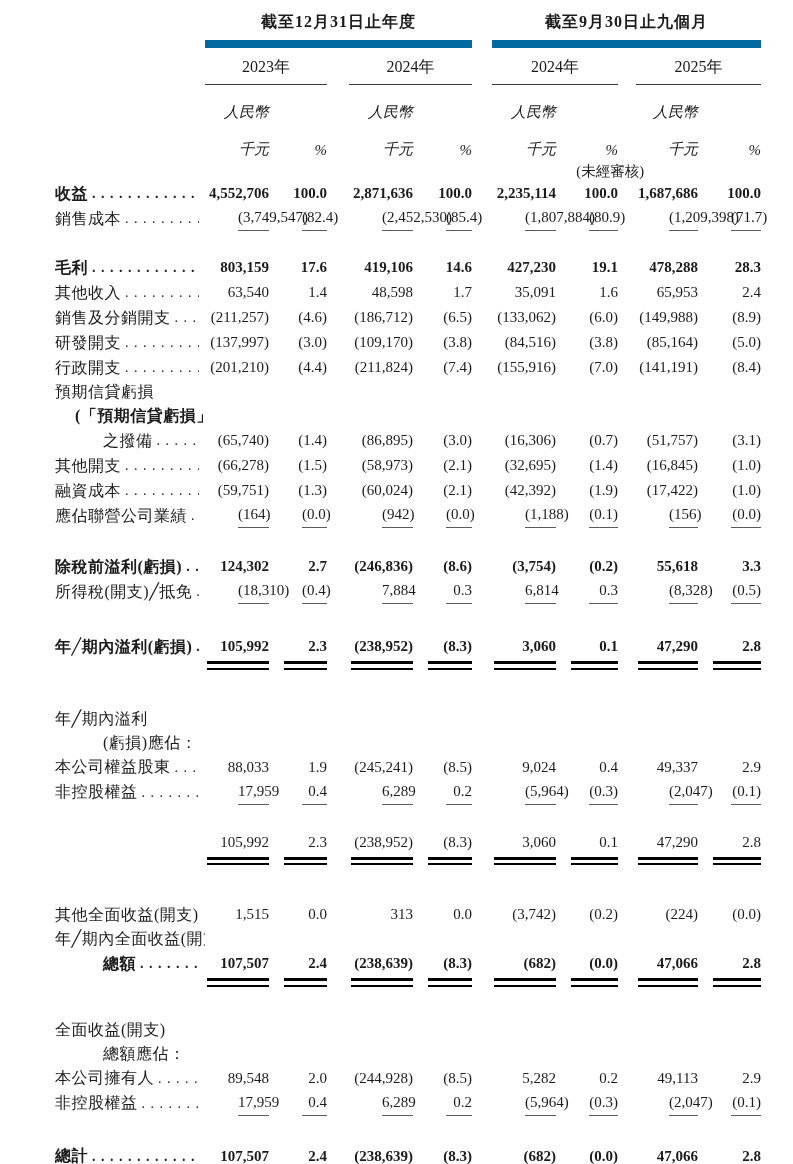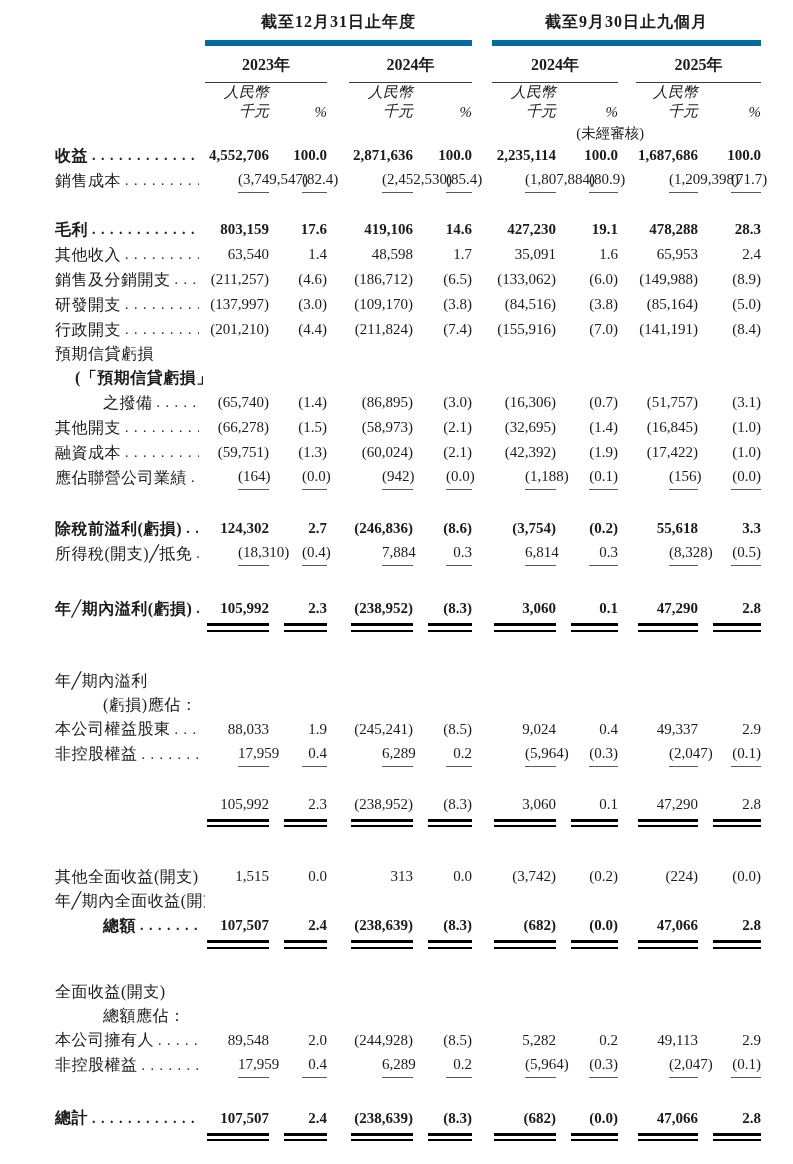--- a/index.html
+++ b/index.html
@@ -15,33 +15,33 @@
     table-layout: fixed;
     width: 706px;
     margin: 12px 0 0 55px;
   }
   td { padding: 0; vertical-align: bottom; }
 
   
   td.grp {
     text-align: center; font-weight: bold; font-size: 16px;
     letter-spacing: 1px;
-    border-bottom: 6px solid #0369a1;
+    border-bottom: 8px solid #0369a1;
     padding-bottom: 7px;
   }
   td.yr {
-    text-align: center; font-weight: bold; font-size: 16px;
+    text-align: center; font-weight: normal; font-size: 16px;
     border-bottom: 1.5px solid #3a3a3a;
     padding: 9px 0 6px;
   }
   td.cur, td.pct {
     text-align: right; font-style: italic; font-size: 15px;
     white-space: nowrap;
   }
-  td.cur { padding-top: 0; }
+  td.cur { padding-top: 18px; }
   .unaud-inner {
     text-align: right; font-size: 14.5px;
     transform: translateX(26px);
     padding-top: 3px; white-space: nowrap;
   }
 
   
   td.lbl { font-size: 16px; white-space: nowrap; overflow: hidden; }
   .lblflex {
     display: flex; align-items: center;

